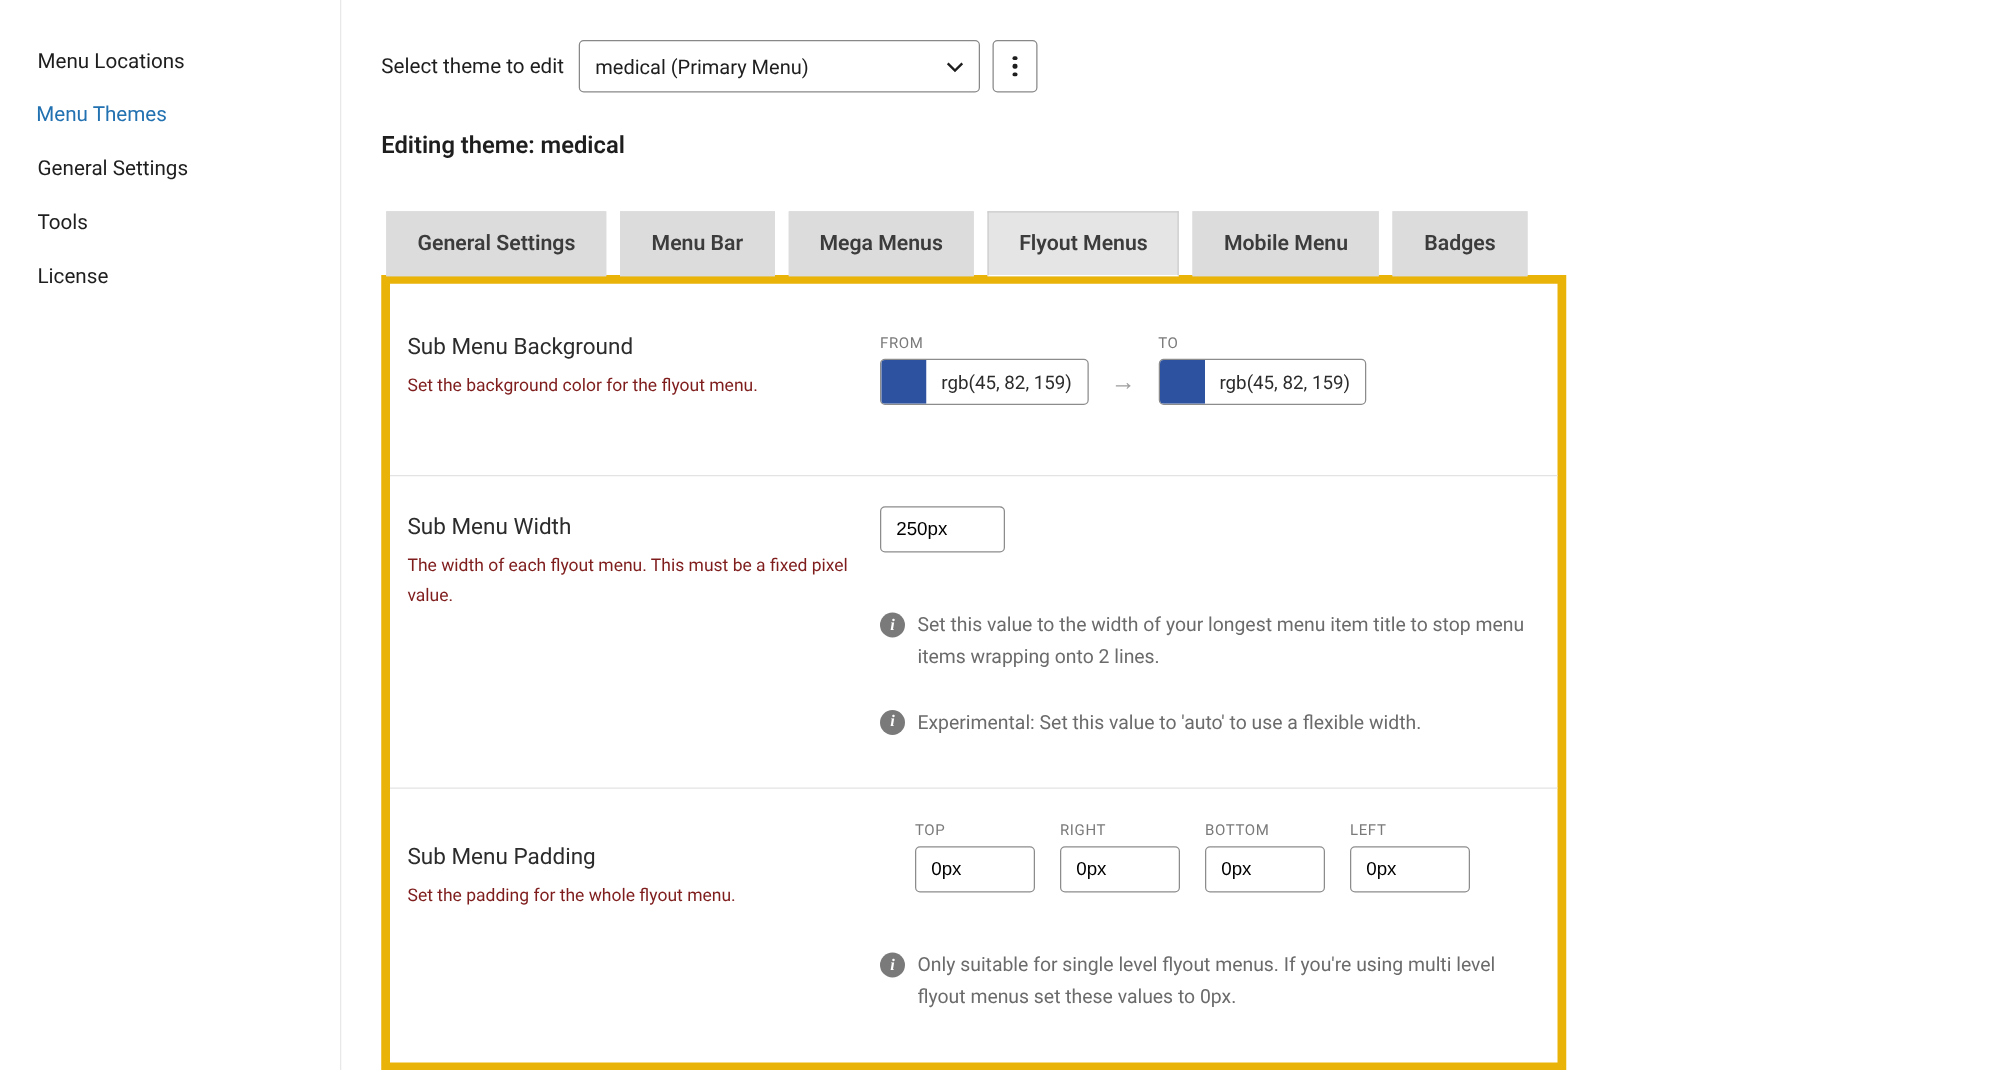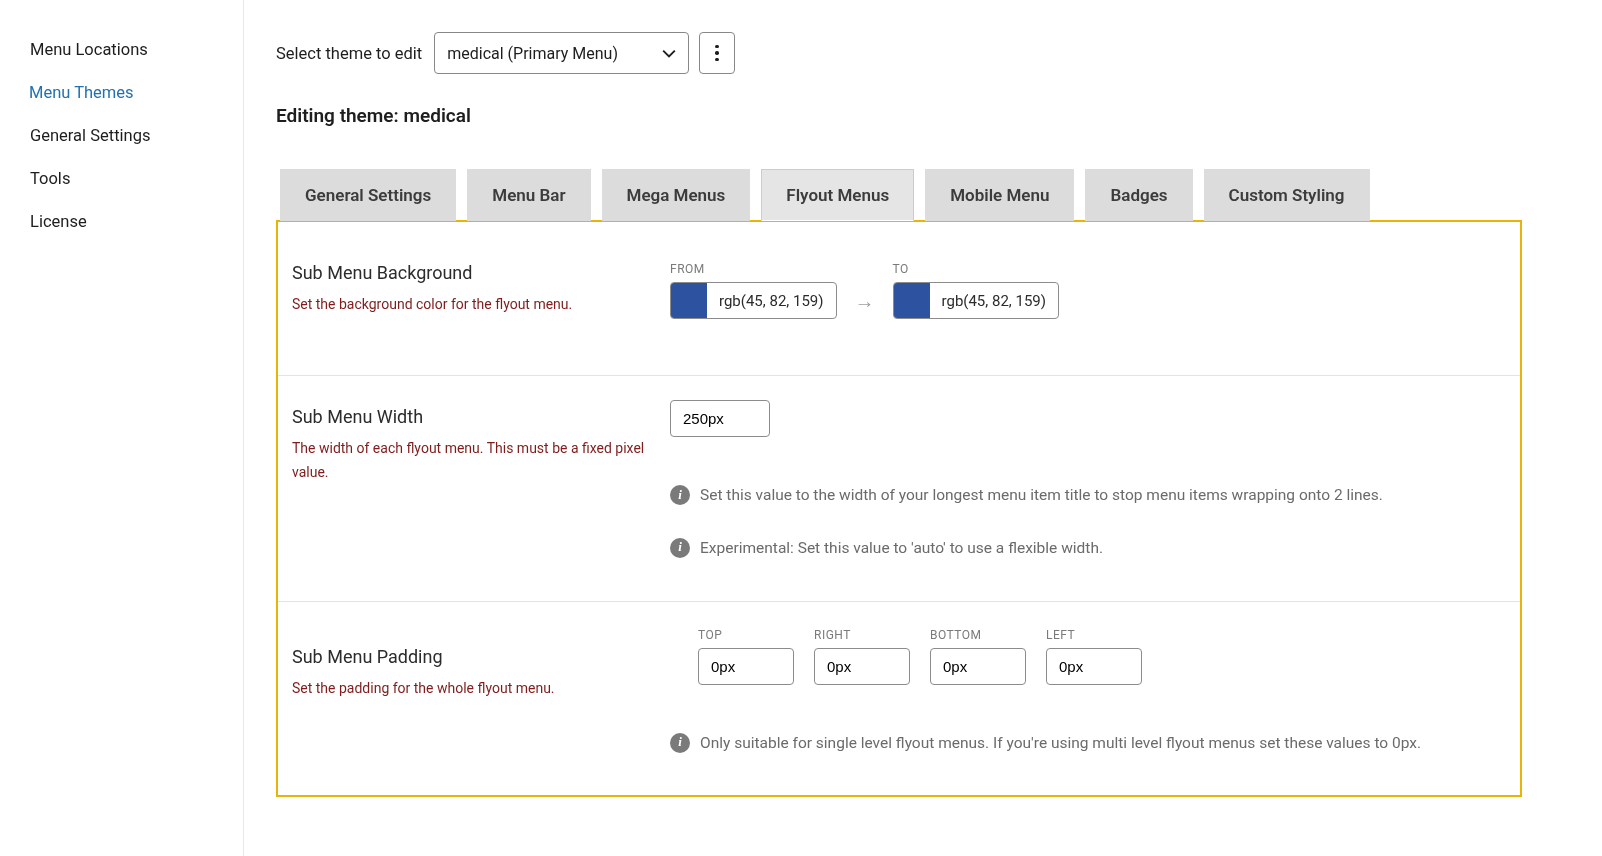--- a/index.html
+++ b/index.html
@@ -6,21 +6,21 @@
     body {
       font-family: -apple-system, BlinkMacSystemFont, "Segoe UI", Roboto, sans-serif;
       background: #fff;
       color: #1e1e1e;
       font-size: 14px;
       display: flex;
       width: 1602px;
       height: 856px;
     }
     .sidebar {
-      width: 244px;
+      width: 273px;
       border-right: 1px solid #e8e8e8;
       padding-top: 28px;
     }
     .sidebar-item {
       padding: 12px 30px;
       font-size: 16.5px;
       color: #1e1e1e;
       cursor: pointer;
     }
     .sidebar-item.active {
@@ -36,21 +36,21 @@
       align-items: center;
       gap: 10px;
       margin-bottom: 30px;
     }
     .theme-select-label {
       font-size: 16.5px;
       color: #1e1e1e;
       margin-right: 2px;
     }
     .theme-select {
-      width: 255px;
+      width: 321px;
       height: 42px;
       border: 1px solid #888;
       border-radius: 4px;
       background: #fff;
       display: flex;
       align-items: center;
       justify-content: space-between;
       padding: 0 12px;
       font-size: 16px;
       cursor: pointer;
@@ -92,23 +92,23 @@
       border: 1px solid #dcdcdc;
     }
     .tab.active {
       background: #e5e5e5;
       border: 1px solid #ccc;
       border-bottom: 1px solid #fff;
       position: relative;
       z-index: 2;
     }
     .panel {
-      border: 2px solid #eab308;
+      border: 7px solid #eab308;
       margin-top: -1px;
-      width: 1246px;
+      width: 948px;
     }
     .setting-row {
       display: flex;
       border-bottom: 1px solid #e3e3e3;
       padding: 40px 14px 40px 14px;
     }
     .setting-row:last-child { border-bottom: none; }
     .setting-label {
       width: 378px;
       flex-shrink: 0;
@@ -233,21 +233,20 @@
 
   <h2 class="editing-title">Editing theme: medical</h2>
 
   <div class="tabs">
     <div class="tab">General Settings</div>
     <div class="tab">Menu Bar</div>
     <div class="tab">Mega Menus</div>
     <div class="tab active">Flyout Menus</div>
     <div class="tab">Mobile Menu</div>
     <div class="tab">Badges</div>
-    <div class="tab">Custom Styling</div>
   </div>
 
   <div class="panel">
 
     <div class="setting-row" style="padding-bottom:56px;">
       <div class="setting-label">
         <div class="setting-title">Sub Menu Background</div>
         <div class="setting-desc">Set the background color for the flyout menu.</div>
       </div>
       <div class="setting-controls">

